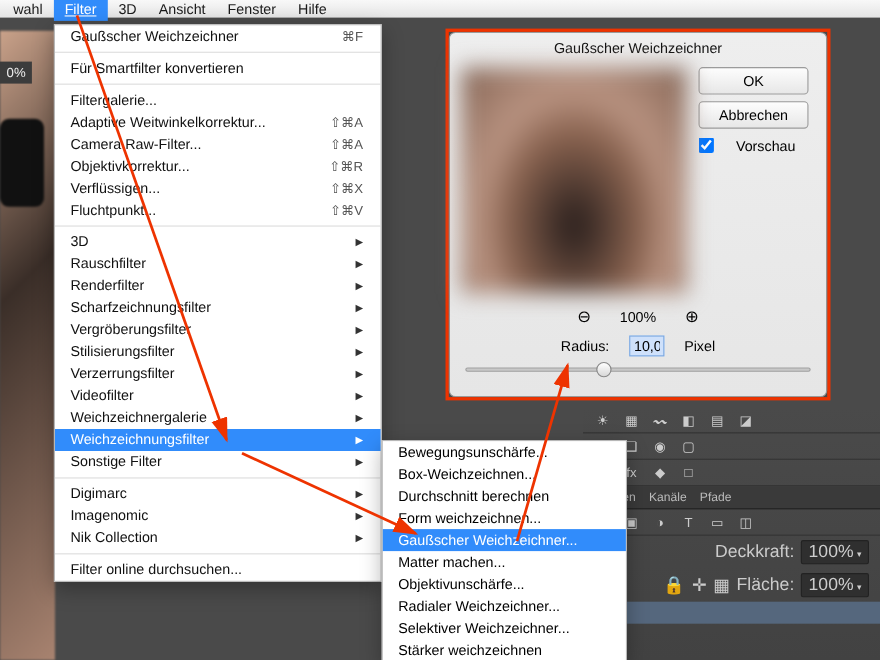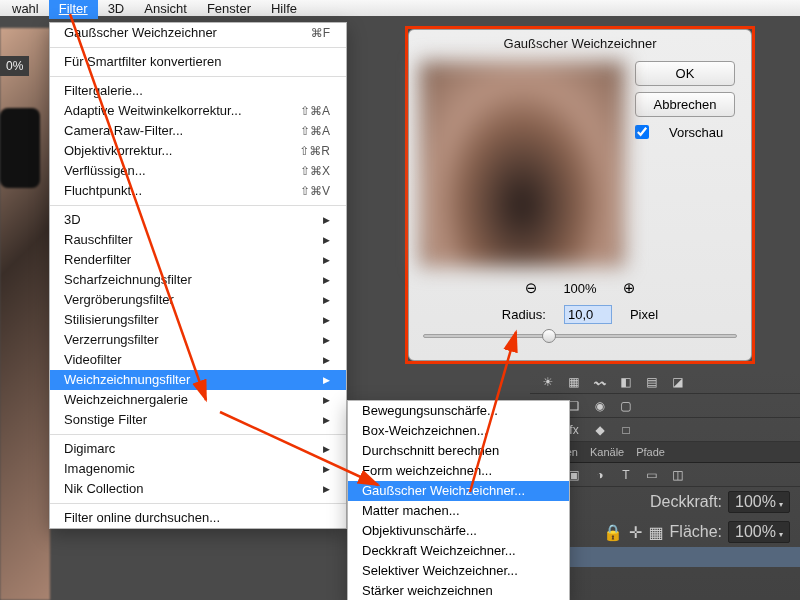--- a/index.html
+++ b/index.html
@@ -37,21 +37,21 @@
   .dialog .title { text-align:center; font-size:13px; padding:6px 0 4px; color:#111; }
   .dialog .body { display:flex; padding:6px 10px 10px; gap:10px; }
   .preview { width:206px; height:206px; background: radial-gradient(at 50% 70%, #322521 5%, #87614e 40%, #b99381 60%, #836353 100%); filter: blur(10px); border:1px solid #888; }
   .dlg-right { display:flex; flex-direction:column; gap:6px; align-items:stretch; width:100px; }
   .btn { background: linear-gradient(#fdfdfd,#e7e7e7); border:1px solid #9b9b9b; border-radius:4px; font-size:13px; padding:4px 0; text-align:center; cursor:pointer; }
   .chk { display:flex; align-items:flex-start; font-size:13px; gap:20px; margin-top:2px; }
   .chk input { width:14px; height:14px; }
   .zoomrow { display:flex; align-items:center; justify-content:center; gap:26px; font-size:13px; padding:2px 0 8px; }
   .mag { font-size:15px; }
   .radiusrow { display:flex; align-items:center; gap:18px; font-size:13px; padding:0 12px 10px; justify-content:center;}
-  .radiusrow input { width:48px; font-size:13px; padding:1px 3px; border:1px solid #7aa7e0; background:#cfe1fb; text-align:left;}
+  .radiusrow input { width:32px; font-size:13px; padding:1px 3px; border:1px solid #7aa7e0; background:#cfe1fb; text-align:left;}
   .slider { position:relative; height:10px; margin:0 14px 16px; }
   .slider .track { height:4px; background:#c8c8c8; border:1px solid #a0a0a0; border-radius:2px; }
   .slider .thumb { position:absolute; top:-5px; left:38%; width:14px; height:14px; background:linear-gradient(#fff,#d8d8d8); border:1px solid #888; border-radius:50%; }
   
   
   .panels { position:absolute; right:0; top:370px; bottom:0; left:530px; background: linear-gradient(#4a4a4a,#424242); color:#ccc; font-size:11px; z-index:10;}
   .panelrow { display:flex; align-items:center; gap:10px; height:24px; padding:0 10px; border-bottom:1px solid #333; }
   .panelrow .ic { width:16px; height:16px; display:flex; align-items:center; justify-content:center; font-size:12px; }
   .tabbar { display:flex; gap:12px; padding:4px 10px; background:#3a3a3a; border-bottom:1px solid #222; }
   .tabbar span { font-size:11px; color:#bbb; }
@@ -129,25 +129,25 @@
     </div>
   <div class="row arrow">
       <span>Stilisierungsfilter</span>
     </div>
   <div class="row arrow">
       <span>Verzerrungsfilter</span>
     </div>
   <div class="row arrow">
       <span>Videofilter</span>
     </div>
+  <div class="row arrow">
+      <span>Weichzeichnergalerie</span>
+    </div>
   <div class="row arrow hi">
       <span>Weichzeichnungsfilter</span>
-    </div>
-  <div class="row arrow">
-      <span>Weichzeichnergalerie</span>
     </div>
   <div class="row arrow">
       <span>Sonstige Filter</span>
     </div>
   <hr>
   <div class="row arrow">
       <span>Digimarc</span>
     </div>
   <div class="row arrow">
       <span>Imagenomic</span>
@@ -162,21 +162,21 @@
 </div>
 
 <div class="submenu">
   <div class="row">Bewegungsunschärfe...</div>
   <div class="row">Box-Weichzeichnen...</div>
   <div class="row">Durchschnitt berechnen</div>
   <div class="row">Form weichzeichnen...</div>
   <div class="row hi">Gaußscher Weichzeichner...</div>
   <div class="row">Matter machen...</div>
   <div class="row">Objektivunschärfe...</div>
-  <div class="row">Deckkraft Weichzeichner...</div>
+  <div class="row">Radialer Weichzeichner...</div>
   <div class="row">Selektiver Weichzeichner...</div>
   <div class="row">Stärker weichzeichnen</div>
 </div>
 
 <div class="dialog-border">
   <div class="dialog">
     <div class="title">Gaußscher Weichzeichner</div>
     <div class="body">
       <div class="preview"></div>
       <div class="dlg-right">

